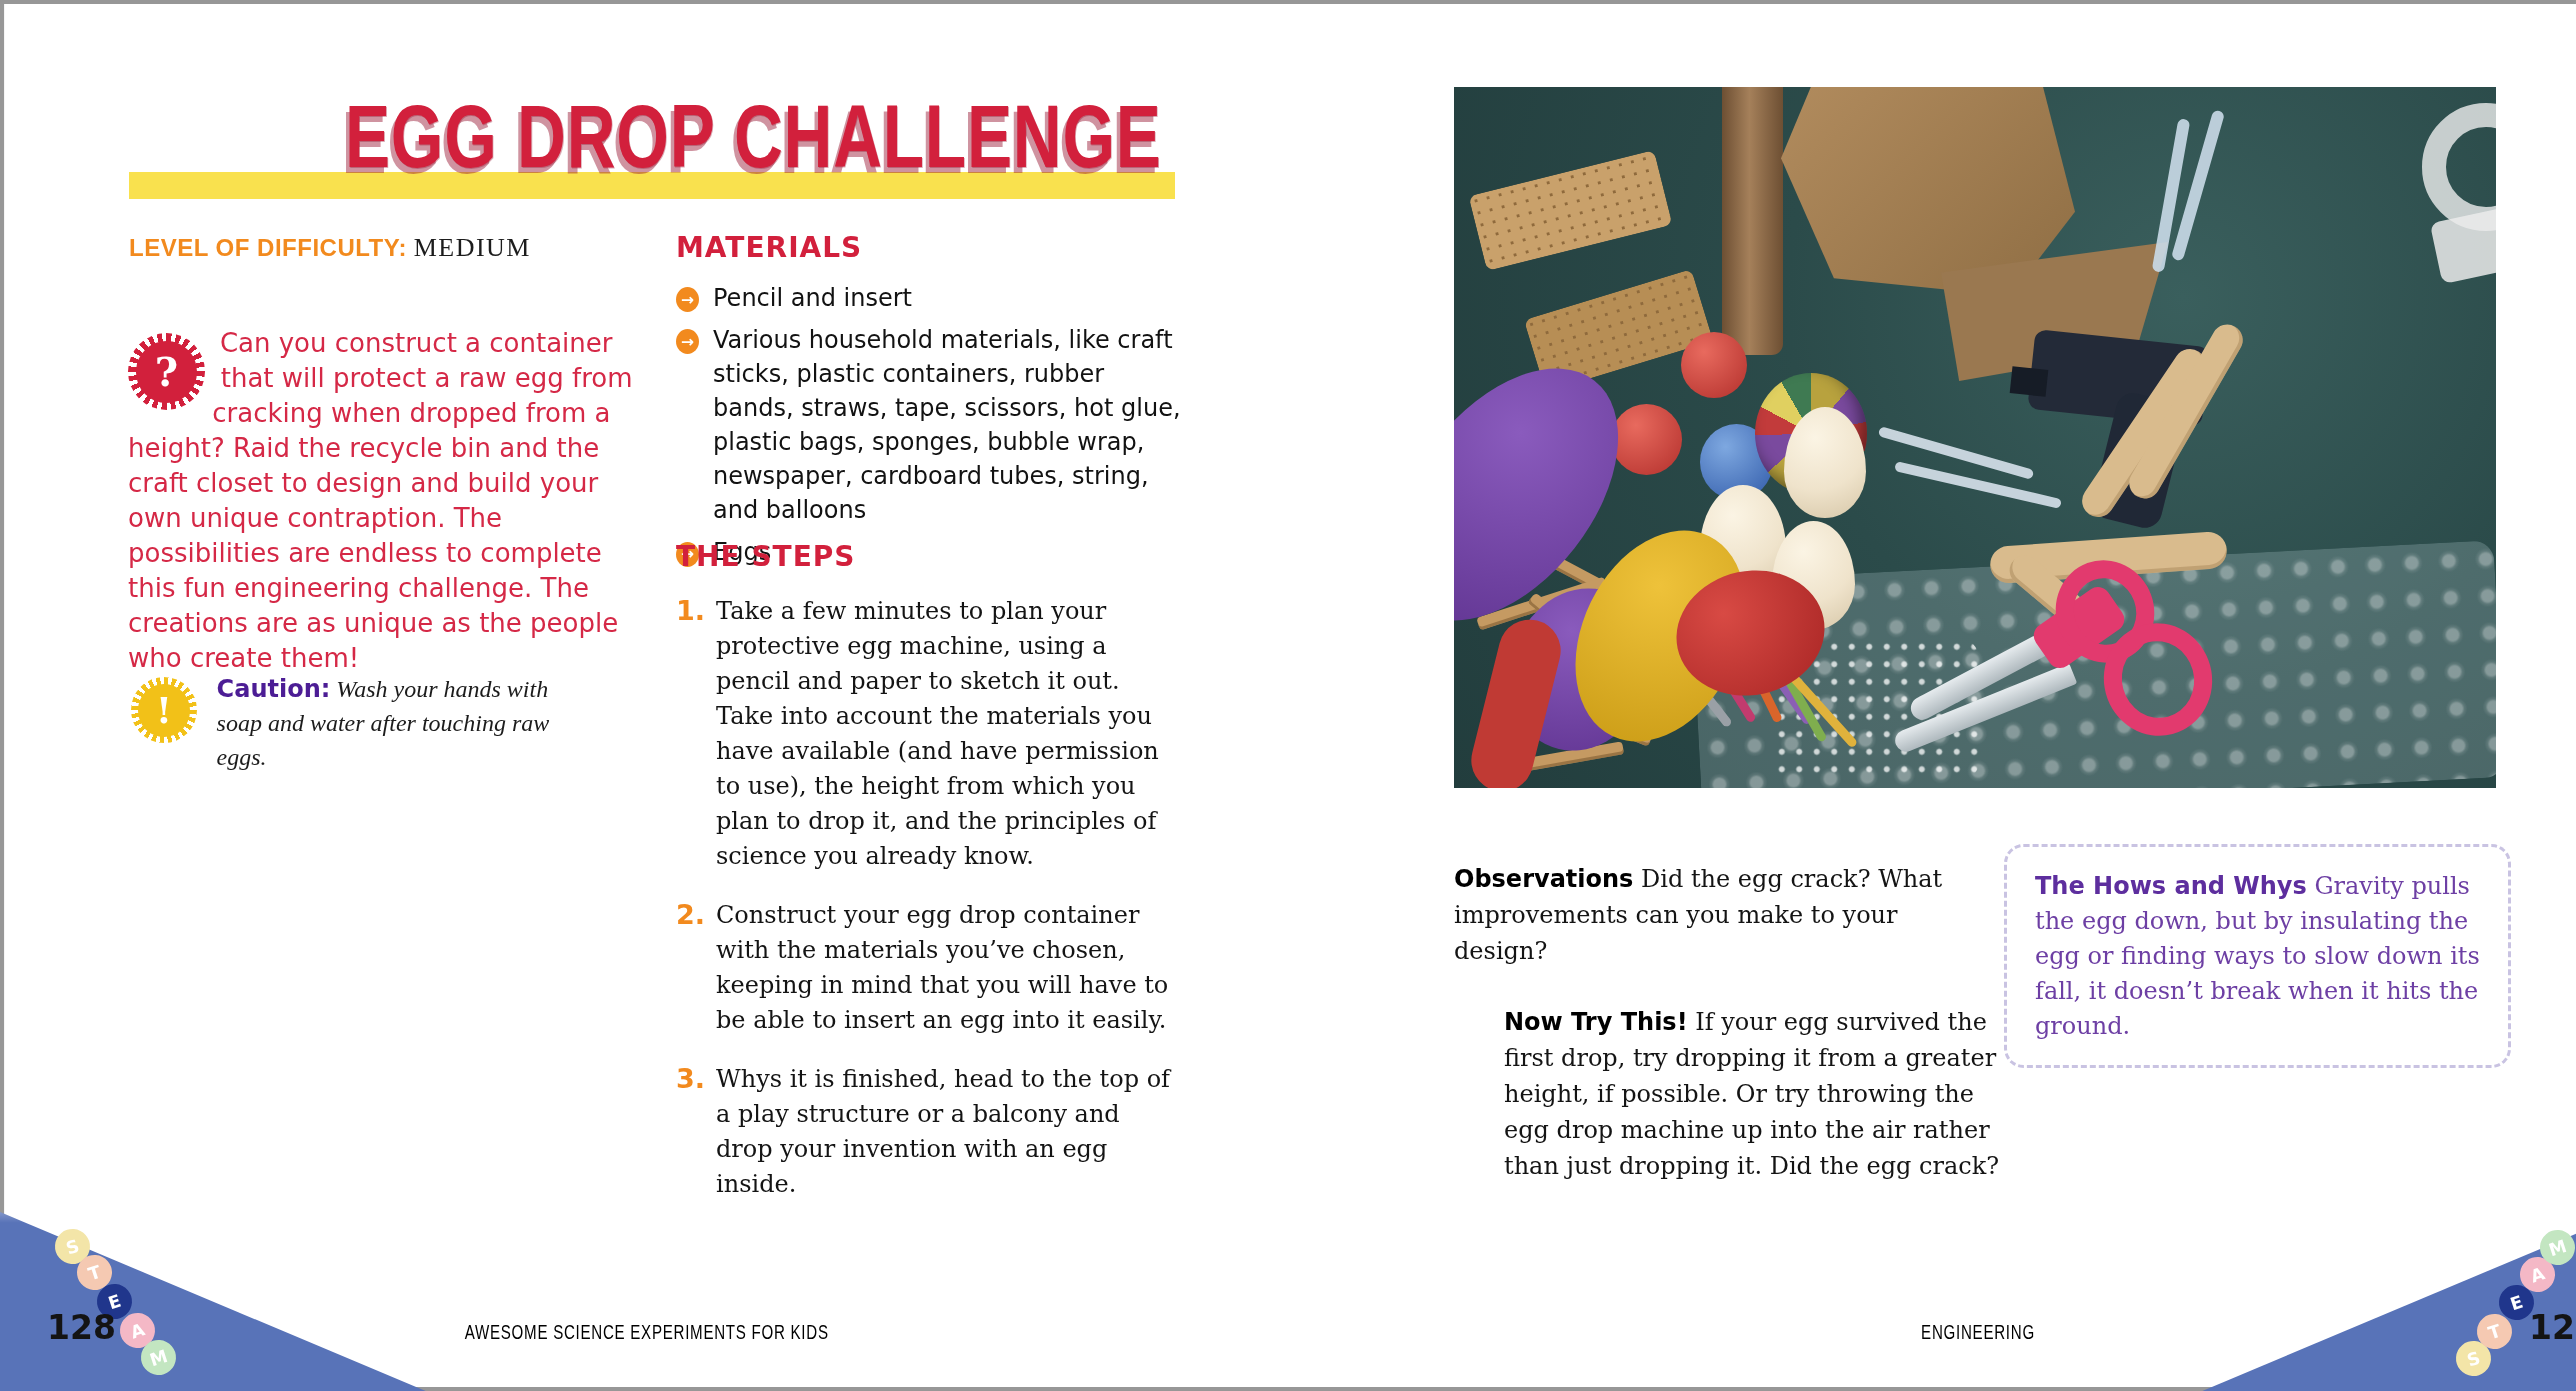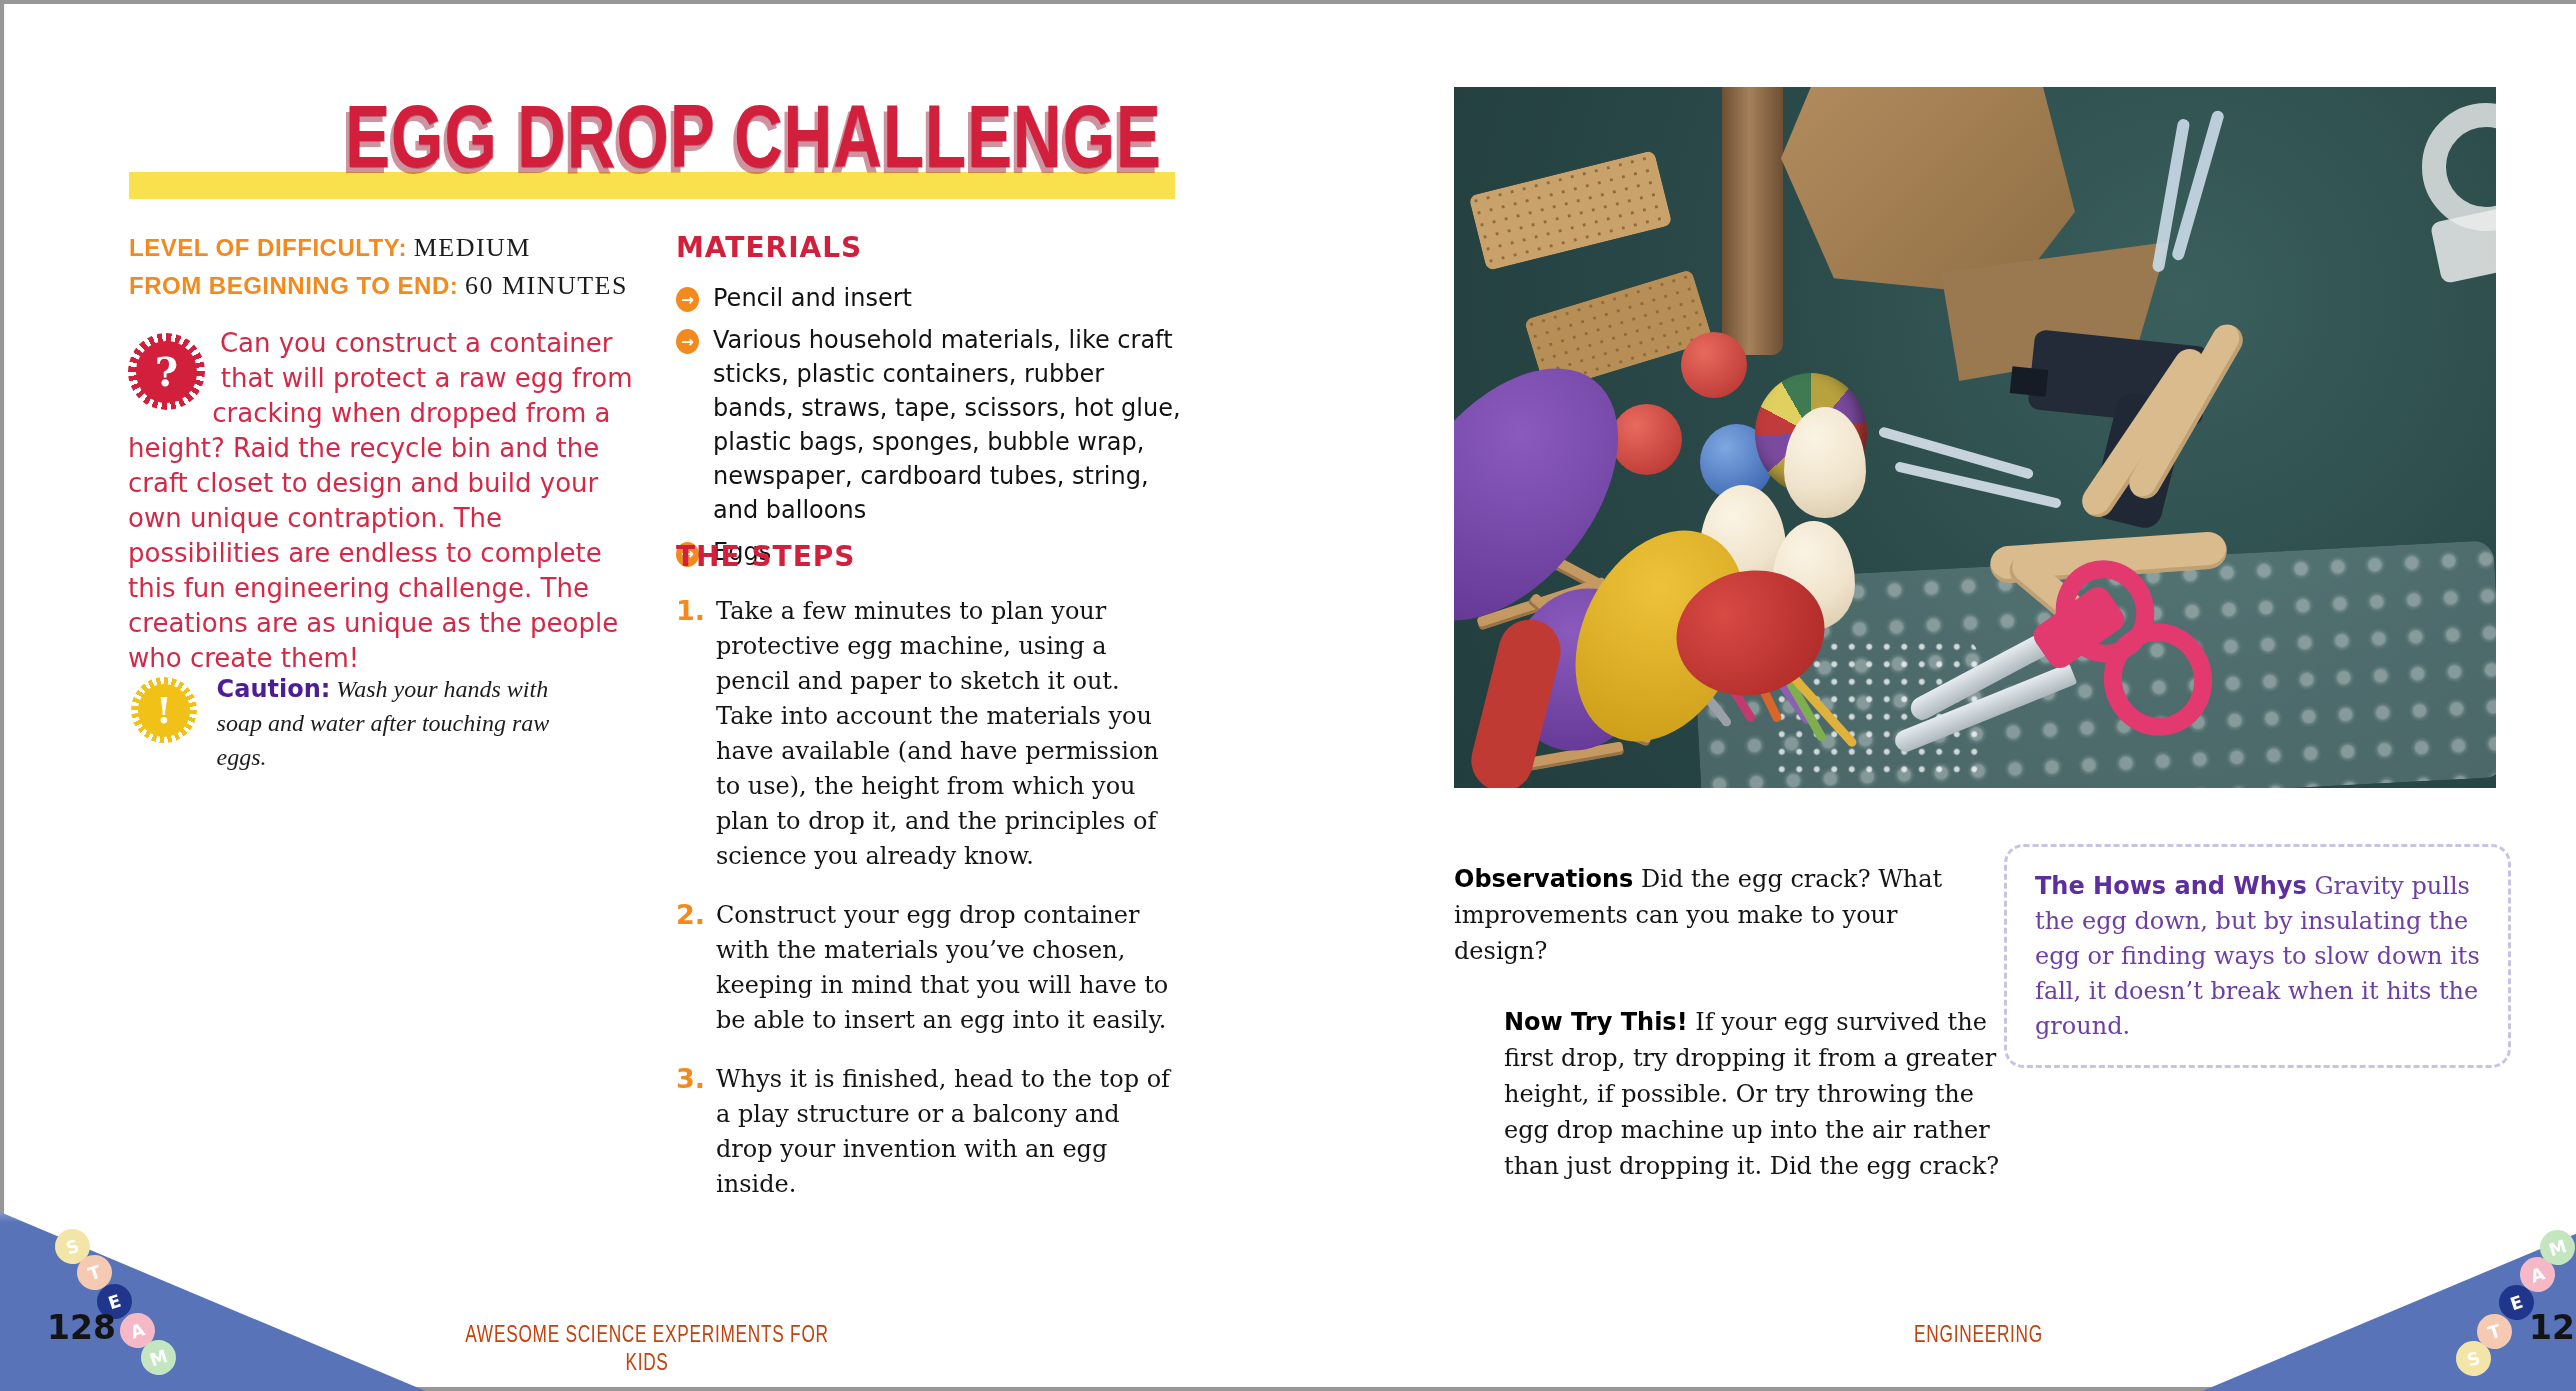--- a/index.html
+++ b/index.html
@@ -63,21 +63,21 @@
   .tri.left{left:0;top:1212px;clip-path:polygon(0 0,0 100%,100% 100%);}
   .tri.right{left:2200px;top:1212px;clip-path:polygon(100% 0,100% 100%,0 100%);}
   .tri.left::after,.tri.right::after{content:"";position:absolute;inset:0;
         background:linear-gradient(rgba(255,255,255,.25),rgba(255,255,255,0) 6%);}
   .pagenum{position:absolute;font-family:"DejaVu Sans",sans-serif;font-weight:bold;font-size:33px;color:#141414;}
   #page-left{left:47px;top:1308px;}
   #page-right{left:2529px;top:1308px;}
   .steam-dot{position:absolute;width:35px;height:35px;border-radius:50%;display:flex;align-items:center;
              justify-content:center;color:#fff;font-weight:bold;font-size:17.5px;
              font-family:"DejaVu Sans",sans-serif;transform:rotate(-18deg);}
-  .footer{position:absolute;top:1320px;font-size:24px;color:#c2410c;letter-spacing:1px;text-align:center;}
+  .footer{position:absolute;top:1320px;font-size:21px;color:#000000;letter-spacing:1px;text-align:center;}
   .footer>span{display:inline-block;transform:scaleX(0.72);}
   #footer-left{left:361px;width:572px;}
   #footer-right{left:1726px;width:505px;}
   
   .photo{position:absolute;left:1454px;top:87px;width:1042px;height:701px;overflow:hidden;
          background:radial-gradient(circle at 70% 30%, #3a5f5d 0%, #2b4b4a 45%, #223d3d 100%);}
   .photo *{position:absolute;}
   .sponge{background:#c9a16b;border-radius:8.2px;
           background-image:radial-gradient(#8f6a3c 1.5px, transparent 1.8px);background-size:12.4px 12.4px;}
   .tube{left:268px;top:-15.5px;width:61px;height:283px;border-radius:11.3px;
@@ -120,24 +120,20 @@
 
 <div class="spread">
 
   <div class="yellow-bar"></div>
   <div class="title"><span>EGG DROP CHALLENGE</span></div>
 
   <div class="meta">
     <div>
       <span class="lbl">LEVEL OF DIFFICULTY:</span>
       <span class="val">MEDIUM</span>
-    </div>
-    <div>
-      <span class="lbl">FROM BEGINNING TO END:</span>
-      <span class="val">60 MINUTES</span>
     </div>
   </div>
 
   <div class="question">
     <span class="burst">
       <span class="glyph">?</span>
     </span>
     <span>Can you construct a container that will protect a raw egg from cracking when dropped from a height? Raid the recycle bin and the craft closet to design and build your own unique contraption. The possibilities are endless to complete this fun engineering challenge. The creations are as unique as the people who create them!</span>
   </div>
 

